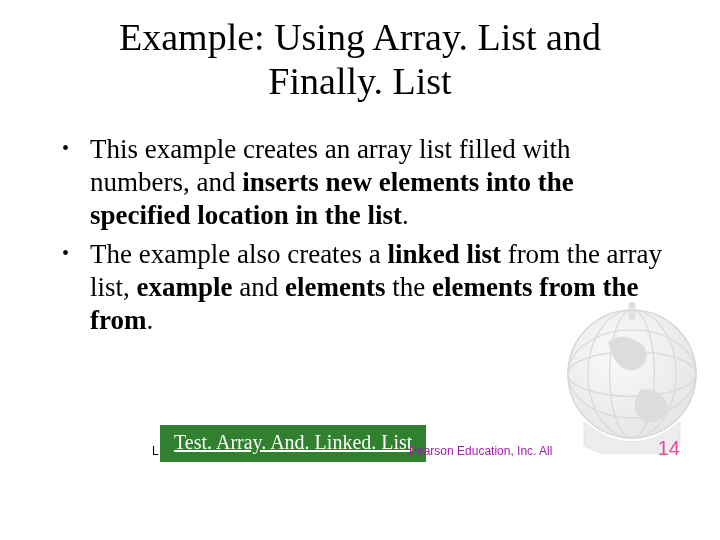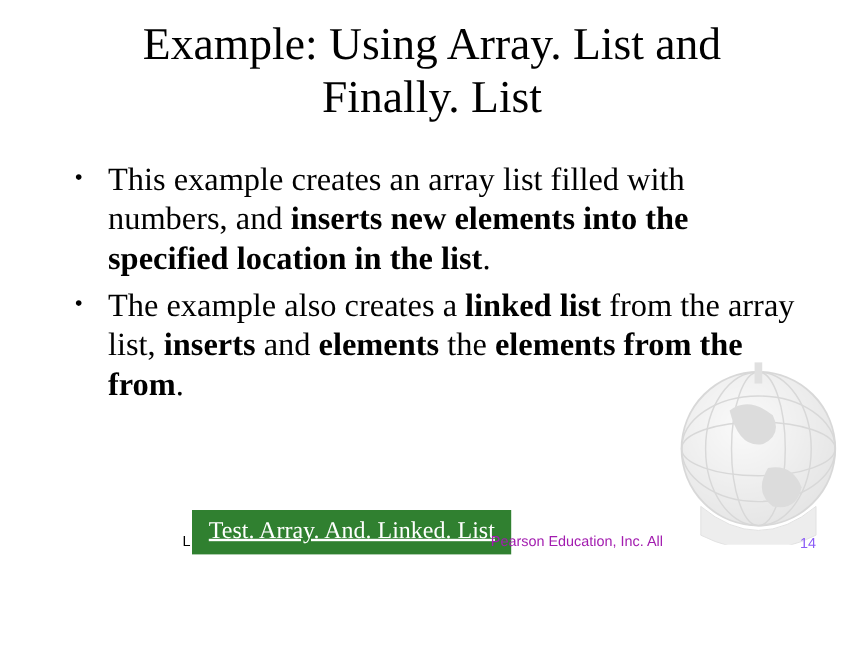--- a/index.html
+++ b/index.html
@@ -84,39 +84,39 @@
     bottom: 18px;
     left: 152px;
     font-size: 12px;
     font-family: Arial, sans-serif;
     color: #000;
   }
   .page-num {
     position: absolute;
     right: 40px;
     bottom: 16px;
-    font-size: 12px;
-    color: #8b5cf6;
+    font-size: 20px;
+    color: #ec4899;
     font-family: Arial, sans-serif;
   }
 </style>
 </head>
 <body>
 
 <div class="slide">
 
   <div class="title">
     <span>Example: Using Array. List and</span><br>
     <span>Finally. List</span>
   </div>
 
   <div class="body">
     <ul class="bullets">
       <li><span>This example creates an array list filled with numbers, and <b>inserts new elements into the specified location in the list</b>.</span></li>
-      <li><span>The example also creates a <b>linked list</b> from the array list, <b>inserts</b> and <b>elements</b> the <b>elements from the from</b>.</span></li>
+      <li><span>The example also creates a <b>linked list</b> from the array list, <b>example</b> and <b>elements</b> the <b>elements from the from</b>.</span></li>
     </ul>
   </div>
 
   <svg class="globe" viewBox="0 0 200 200">
     <defs>
       <radialGradient id="g" cx="40%" cy="35%" r="70%">
         <stop offset="0%" stop-color="#eee"></stop>
         <stop offset="100%" stop-color="#999"></stop>
       </radialGradient>
     </defs>

